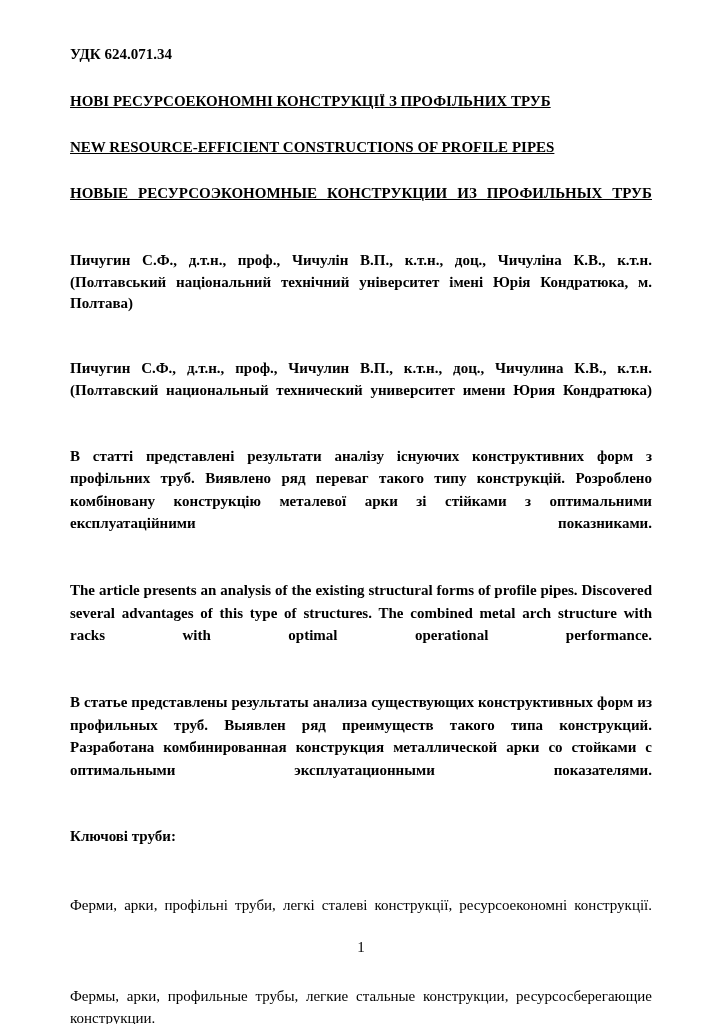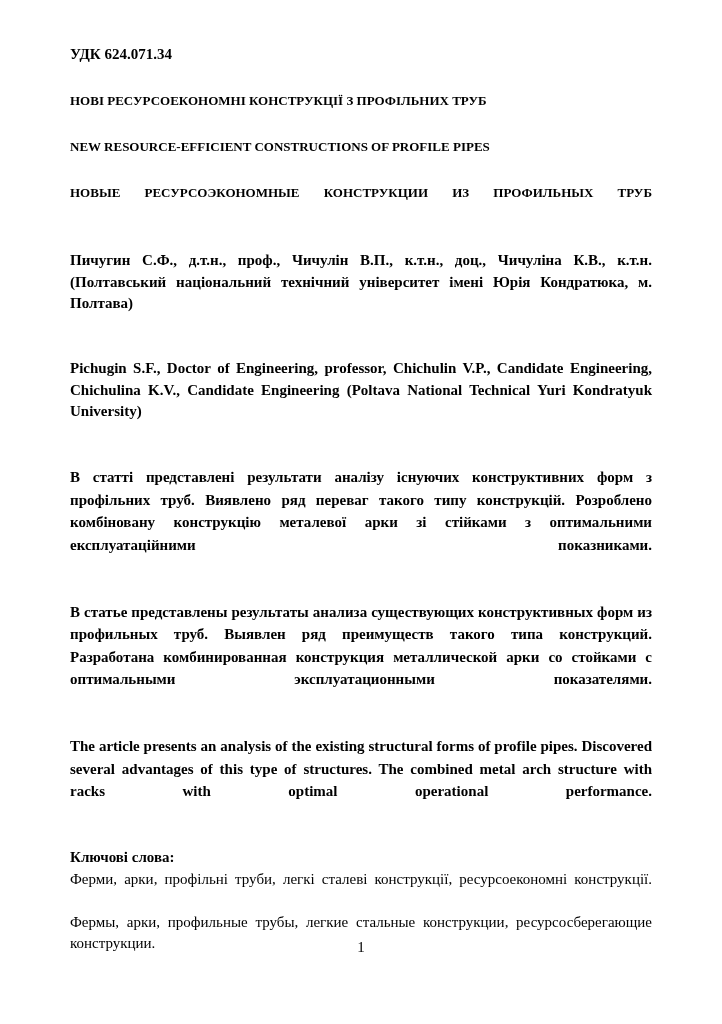--- a/index.html
+++ b/index.html
@@ -29,25 +29,26 @@
   
   .udk {
     font-weight: bold;
     font-size: 15px;
     line-height: 20px;
     margin: 0 0 26px 0;
     text-align: left;
   }
   .title {
     font-weight: bold;
-    font-size: 13px;
+    font-size: 15px;
     line-height: 22px;
     margin: 0 0 24px 0;
     text-align: justify;
     text-justify: inter-word;
+    text-decoration: underline;
   }
   .title.single {
     text-align: left;
   }
   .authors {
     font-size: 15px;
     line-height: 21.5px;
     margin: 0 0 22px 0;
     text-align: justify;
     text-justify: inter-word;
@@ -72,20 +73,21 @@
     margin: 0;
   }
   .kw-head {
     font-weight: bold;
     text-align: left;
   }
   .kw-line {
     font-weight: normal;
     text-align: justify;
     text-justify: inter-word;
+    margin-top: 48px;
   }
   .pagenum {
     position: absolute;
     left: 0;
     top: 938px;
     width: 722px;
     text-align: center;
     font-size: 15px;
     line-height: 18px;
     font-weight: normal;
@@ -109,31 +111,31 @@
     <p class="udk">УДК 624.071.34</p>
 
     <p class="title single">НОВІ РЕСУРСОЕКОНОМНІ КОНСТРУКЦІЇ З ПРОФІЛЬНИХ ТРУБ</p>
 
     <p class="title single">NEW RESOURCE-EFFICIENT CONSTRUCTIONS OF PROFILE PIPES</p>
 
     <p class="title">НОВЫЕ РЕСУРСОЭКОНОМНЫЕ КОНСТРУКЦИИ ИЗ ПРОФИЛЬНЫХ ТРУБ</p>
 
     <p class="authors"><span class="nm">Пичугин С.Ф., д.т.н., проф., Чичулін В.П., к.т.н., доц., Чичуліна К.В., к.т.н.</span> <span class="aff">(Полтавський національний технічний університет імені Юрія Кондратюка, м. Полтава)</span></p>
 
+    <p class="authors"><span class="nm">Пичугин С.Ф., д.т.н., проф., Чичулин В.П., к.т.н., доц., Чичулина К.В., к.т.н.</span> <span class="aff">(Полтавский национальный технический университет имени Юрия Кондратюка)</span></p>
 
-    <p class="authors"><span class="nm">Pichugin S.F., Doctor of Engineering, professor, Chichulin V.P., Candidate Engineering, Chichulina K.V., Candidate Engineering</span> <span class="aff">(Poltava National Technical Yuri Kondratyuk University)</span></p>
 
     <p class="abstract">В статті представлені результати аналізу існуючих конструктивних форм з профільних труб. Виявлено ряд переваг такого типу конструкцій. Розроблено комбіновану конструкцію металевої арки зі стійками з оптимальними експлуатаційними показниками.</p>
 
+    <p class="abstract">The article presents an analysis of the existing structural forms of profile pipes. Discovered several advantages of this type of structures. The combined metal arch structure with racks with optimal operational performance.</p>
+
     <p class="abstract">В статье представлены результаты анализа существующих конструктивных форм из профильных труб. Выявлен ряд преимуществ такого типа конструкций. Разработана комбинированная конструкция металлической арки со стойками с оптимальными эксплуатационными показателями.</p>
 
-    <p class="abstract">The article presents an analysis of the existing structural forms of profile pipes. Discovered several advantages of this type of structures. The combined metal arch structure with racks with optimal operational performance.</p>
-
     <div class="kw-block">
-      <div class="kw-head">Ключові слова:</div>
+      <div class="kw-head">Ключові труби:</div>
       <div class="kw-line">Ферми, арки, профільні труби, легкі сталеві конструкції, ресурсоекономні конструкції.</div>
       <div class="kw-line">Фермы, арки, профильные трубы, легкие стальные конструкции, ресурсосберегающие конструкции.</div>
 
     </div>
 
   </div>
 
   <div class="pagenum">1</div>
 </div>
 

